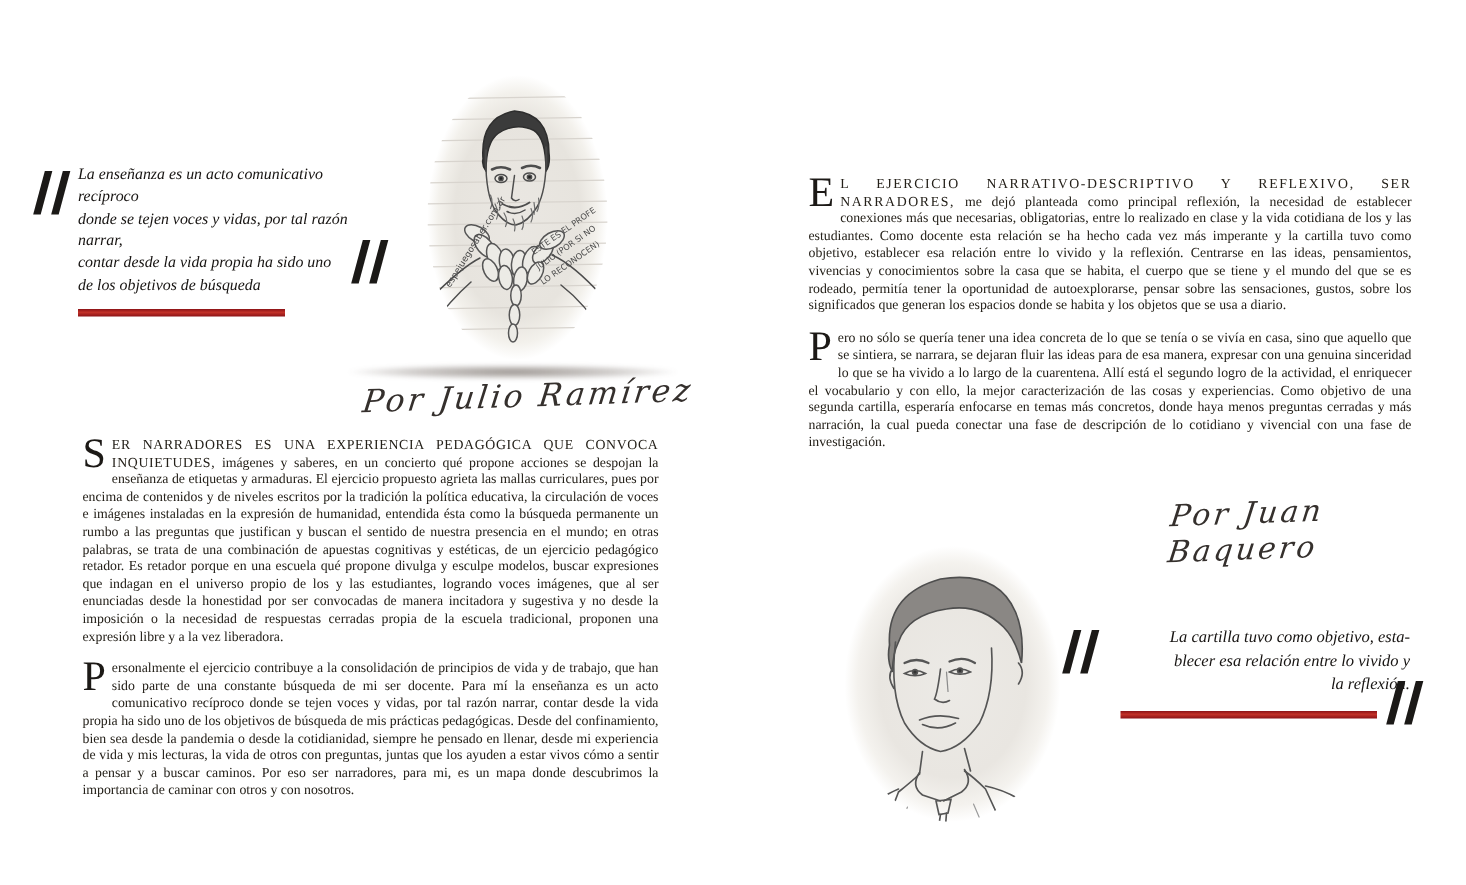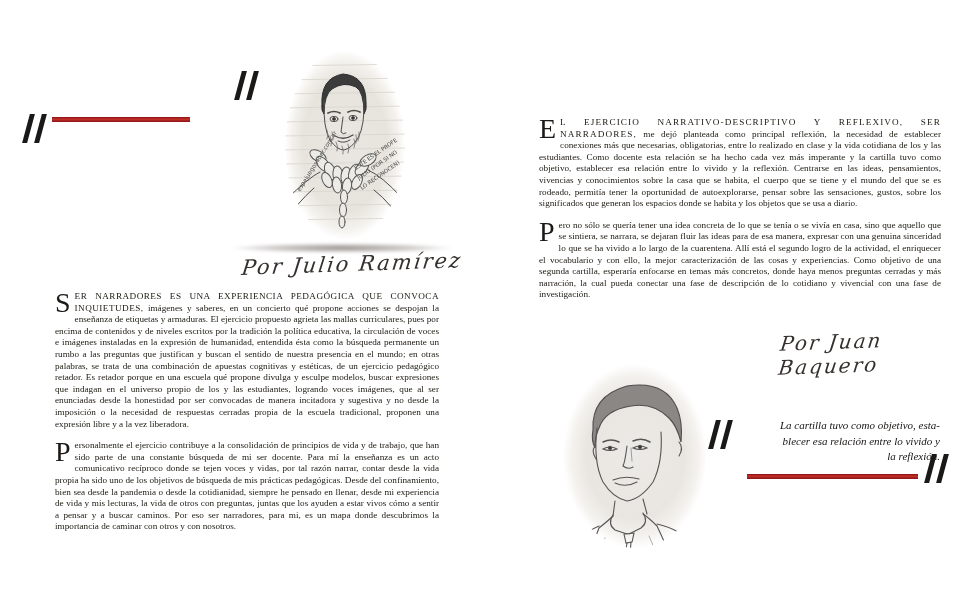--- a/index.html
+++ b/index.html
@@ -51,20 +51,26 @@
 </head>
 <body>
 
 <div class="page">
 
   <div class="pullquote pq-left">
     <span class="qmark open">
         <i></i>
         <i></i>
       </span>
+    <div class="pq-text">La enseñanza es un acto comunicativo
+recíproco
+donde se tejen voces y vidas, por tal razón
+narrar,
+contar desde la vida propia ha sido uno
+de los objetivos de búsqueda</div>
     <div class="red-line"></div>
     <span class="qmark close">
         <i></i>
         <i></i>
       </span>
   </div>
 
   <div class="oval-shadow"></div>
 
   <svg class="portrait portrait-1" viewBox="0 0 130 220">

